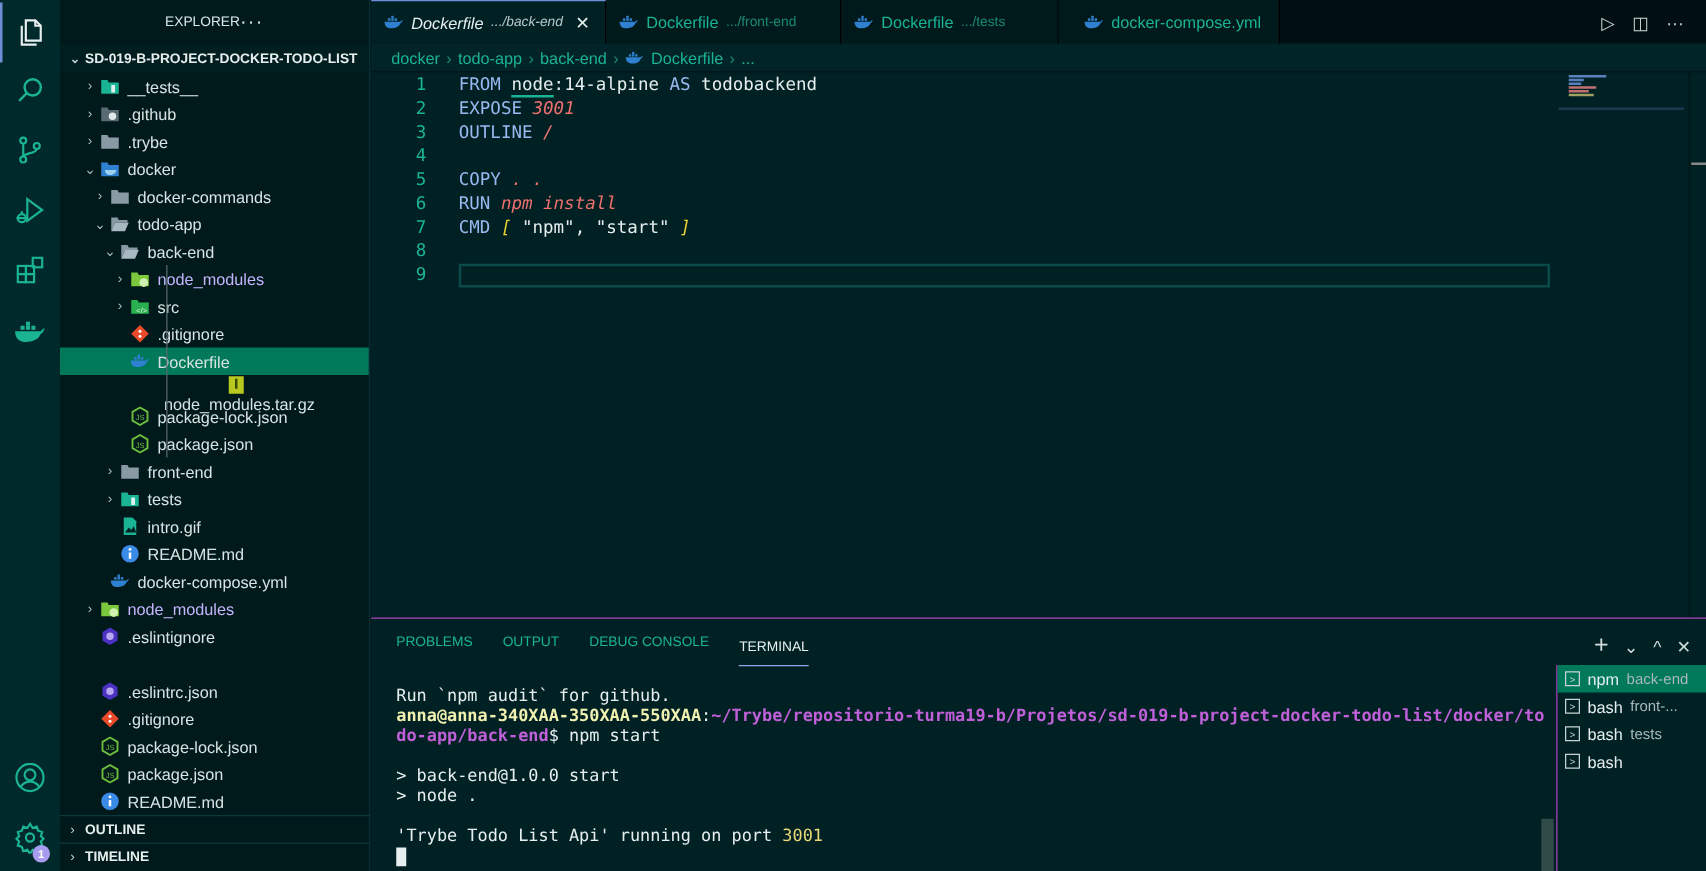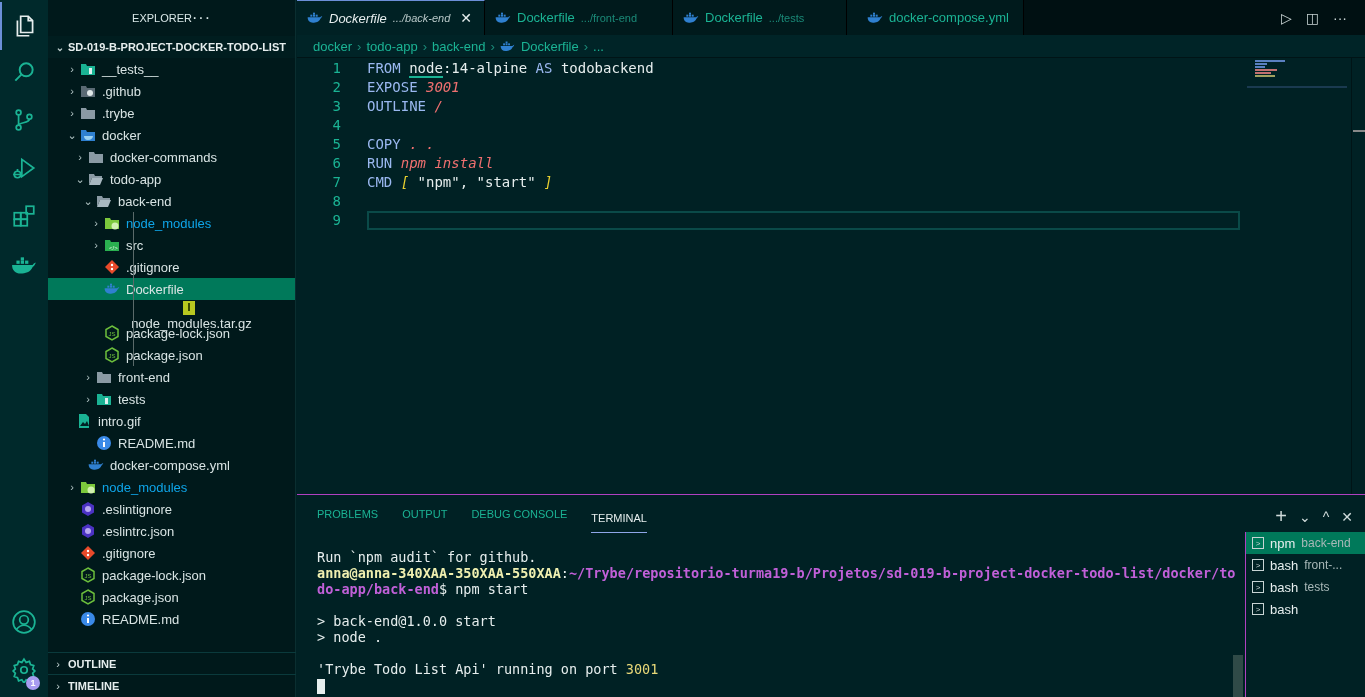--- a/index.html
+++ b/index.html
@@ -18,21 +18,21 @@
   .sb-header { height: 36px; display: flex; align-items: center; justify-content: center; padding: 0 20px; color: #d9e8e8; font-size: 11px; }
   .sb-more { color: #d9e8e8; font-size: 16px; letter-spacing: 1px; }
   .project-title { height: 22px; display: flex; align-items: center; color: #e6eeee; font-size: 11px; font-weight: bold; padding-left: 4px; background: #001d1f; }
   .project-title .chev { width: 16px; color: #c0d0d0; font-size: 10px; text-align: center; }
   .tree { position: relative; }
   .row { height: 22px; display: flex; align-items: center; font-size: 13px; color: #d8e4e4; white-space: nowrap; position: relative; }
   .row.selected { background: #00795a; }
   .row .chev { width: 16px; text-align: center; color: #b0c4c4; font-size: 11px; flex: none; }
   .row .ico { width: 16px; height: 16px; margin-right: 6px; flex: none; display: flex; align-items: center; justify-content: center; }
   .row .ico svg { width: 16px; height: 16px; }
-  .row.green-text .lbl { color: #0ea5e9; }
+  .row.green-text .lbl { color: #c4b5fd; }
   .guide { position: absolute; left: 85px; top: 212px; width: 1px; height: 154px; background: #5a6a6a; }
   .section { position: absolute; left: 0; width: 248px; height: 22px; display: flex; align-items: center; color: #e6eeee; font-size: 11px; font-weight: bold; border-top: 1px solid #0a3a3c; }
   .section .chev { width: 20px; text-align: center; color: #c0d0d0; font-weight: normal; }
 
   
   .tabs { position: absolute; left: 297px; top: 0; width: 1068px; height: 35px; background: #001012; display: flex; }
   .tab { height: 35px; display: flex; align-items: center; padding: 0 10px; font-size: 13px; color: #1ab394; background: #001a1c; border-right: 1px solid #000; white-space: nowrap; }
   .tab.active { background: #002124; color: #e6eeee; font-style: italic; border-top: 1px solid #6c8fd8; }
   .tab .dir { font-size: 11px; color: #1a8a78; margin-left: 6px; }
   .tab.active .dir { color: #b8c8c8; }
@@ -314,21 +314,21 @@
         <div class="row" style="padding-left: 32px;">
           <span class="chev">›</span>
           <span class="ico">
             <svg viewBox="0 0 16 16">
               <path d="M1 3h5l1 2h8v9H1z" fill="#1ab394"></path>
               <rect x="9" y="7" width="3" height="6" fill="#e0f0f0"></rect>
             </svg>
           </span>
           <span class="lbl">tests</span>
         </div>
-        <div class="row" style="padding-left: 12px;">
+        <div class="row" style="padding-left: 32px;">
           <span class="chev"></span>
           <span class="ico">
             <svg viewBox="0 0 16 16">
               <path d="M3 1h7l3 3v11H3z" fill="#1ab394"></path>
               <path d="M4 13l3-4 2 2 2-3 2 5z" fill="#002124"></path>
             </svg>
           </span>
           <span class="lbl">intro.gif</span>
         </div>
         <div class="row" style="padding-left: 32px;">
@@ -370,21 +370,21 @@
         <div class="row" style="padding-left: 16px;">
           <span class="chev"></span>
           <span class="ico">
             <svg viewBox="0 0 16 16">
               <path d="M8 1l6 3.5v7L8 15l-6-3.5v-7z" fill="#4b32c3"></path>
               <circle cx="8" cy="8" r="3" fill="#b8a8f0"></circle>
             </svg>
           </span>
           <span class="lbl">.eslintignore</span>
         </div>
-        <div class="row" style="padding-left: 16px;">
+        <div class="row" style="padding-left: 16px; margin-top: 22px;">
           <span class="chev"></span>
           <span class="ico">
             <svg viewBox="0 0 16 16">
               <path d="M8 1l6 3.5v7L8 15l-6-3.5v-7z" fill="#4b32c3"></path>
               <circle cx="8" cy="8" r="3" fill="#b8a8f0"></circle>
             </svg>
           </span>
           <span class="lbl">.eslintrc.json</span>
         </div>
         <div class="row" style="padding-left: 16px;">

